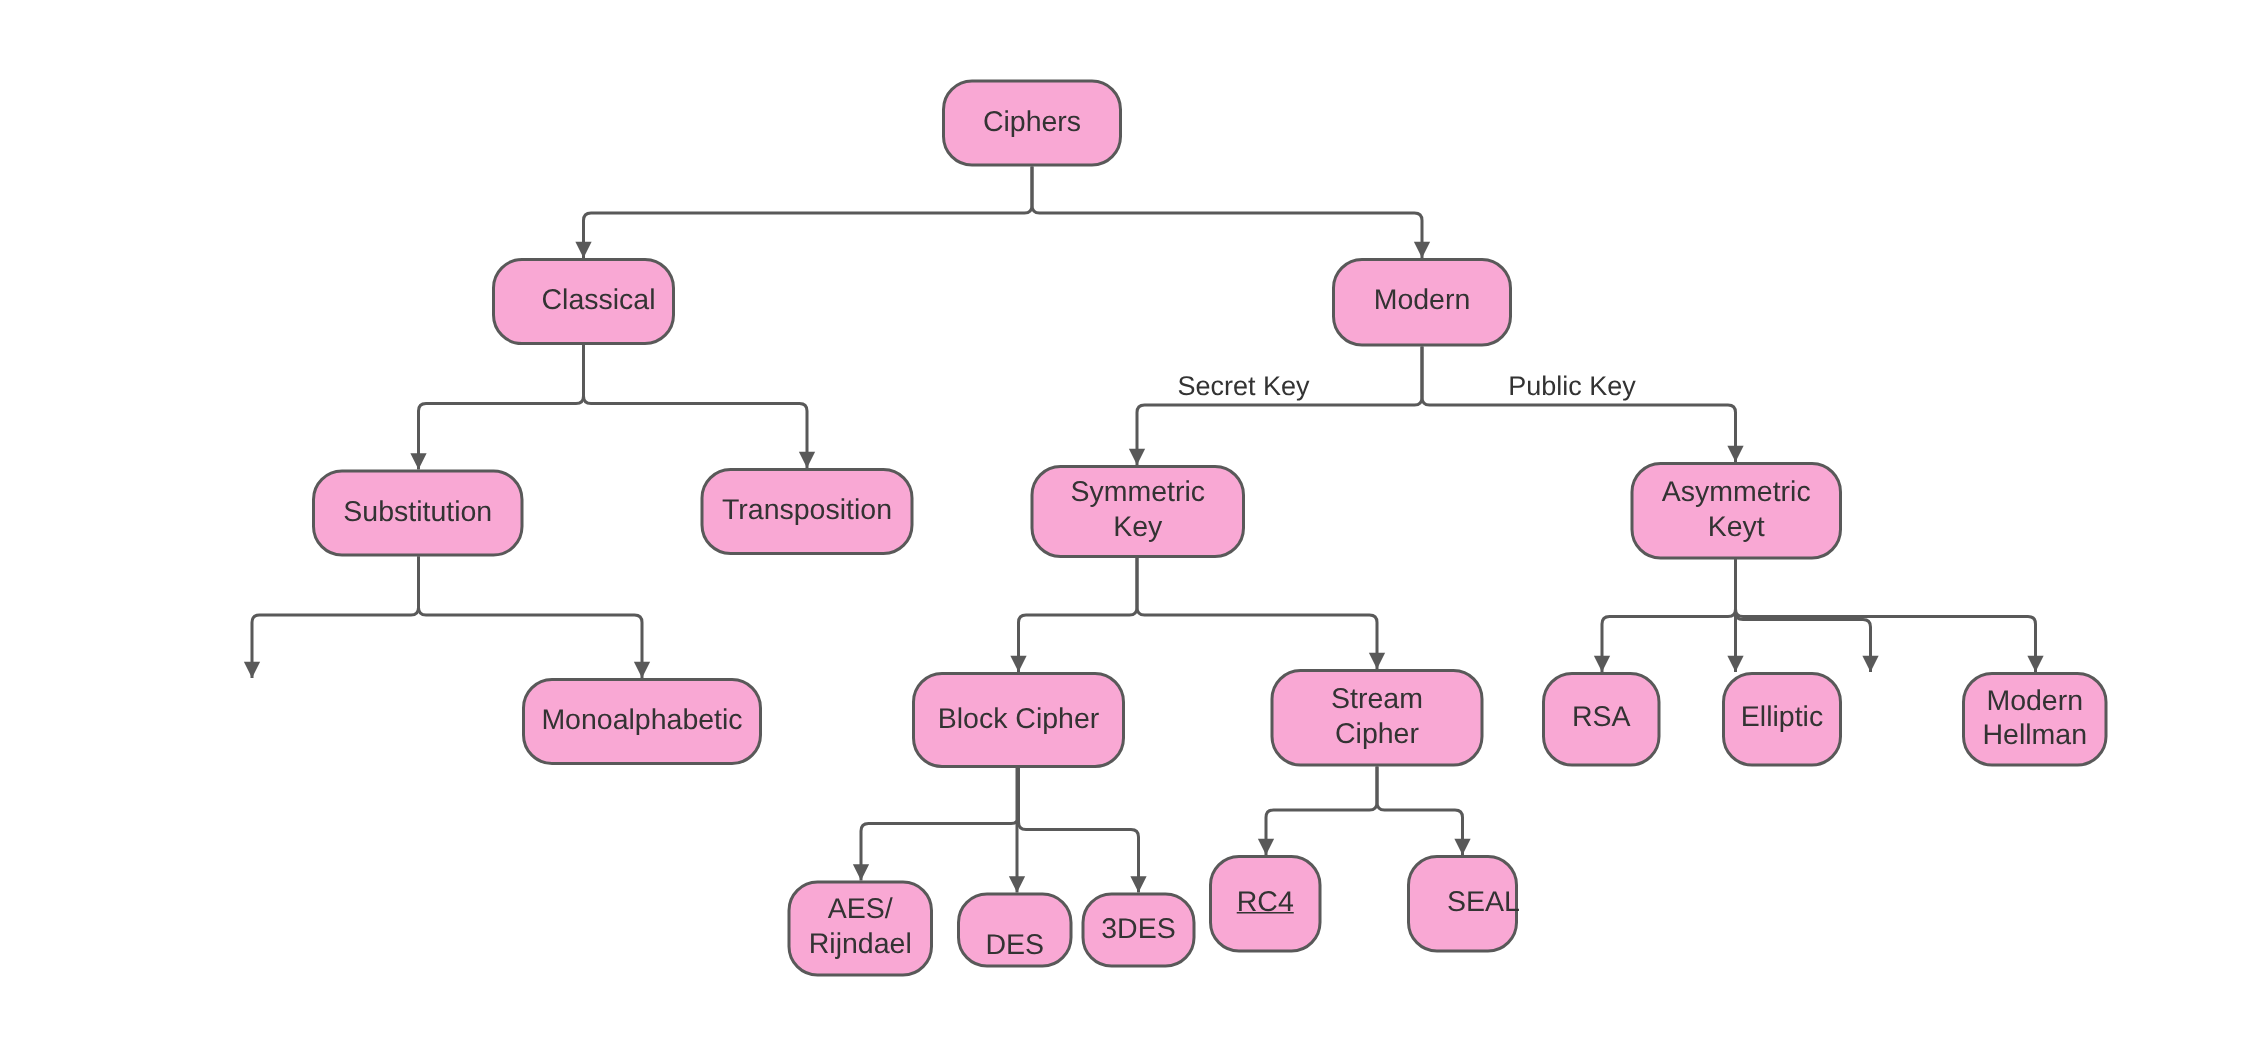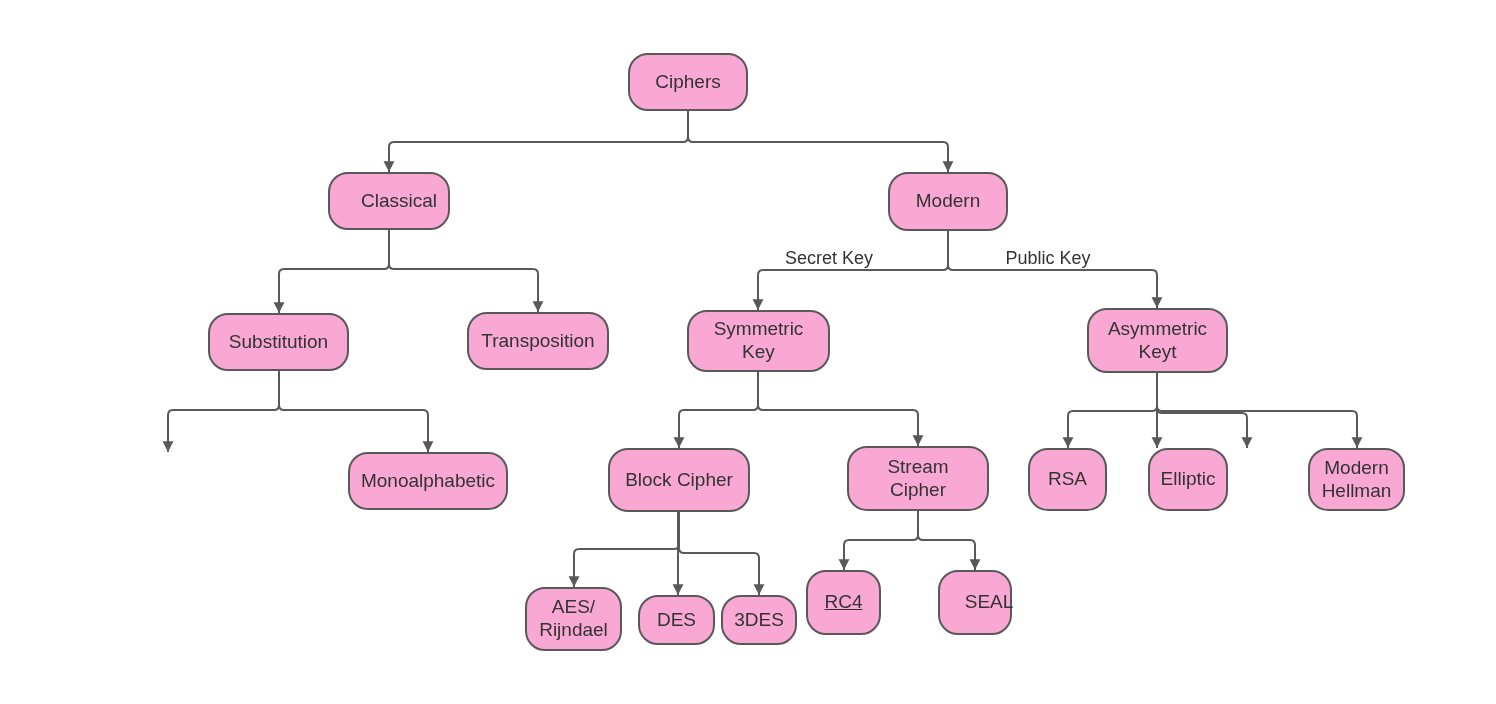--- a/index.html
+++ b/index.html
@@ -121,21 +121,21 @@
     <span class="lbl">Elliptic</span>
   </div>
   <div class="node" style="left:1308px;top:448px;width:97px;height:63px;">
     <span class="lbl">Modern
 Hellman</span>
   </div>
   <div class="node" style="left:525px;top:587px;width:97px;height:64px;">
     <span class="lbl">AES/
 Rijndael</span>
   </div>
-  <div class="node" style="left:638px;top:595px;width:77px;height:50px;">
+  <div class="node" style="left:638px;top:595px;width:77px;height:50px;align-items:flex-end;">
     <span class="lbl">DES</span>
   </div>
   <div class="node" style="left:721px;top:595px;width:76px;height:50px;">
     <span class="lbl">3DES</span>
   </div>
   <div class="node" style="left:806px;top:570px;width:75px;height:65px;text-decoration:underline;">
     <span class="lbl">RC4</span>
   </div>
   <div class="node" style="left:938px;top:570px;width:74px;height:65px;padding-left:28px;">
     <span class="lbl">SEAL</span>

